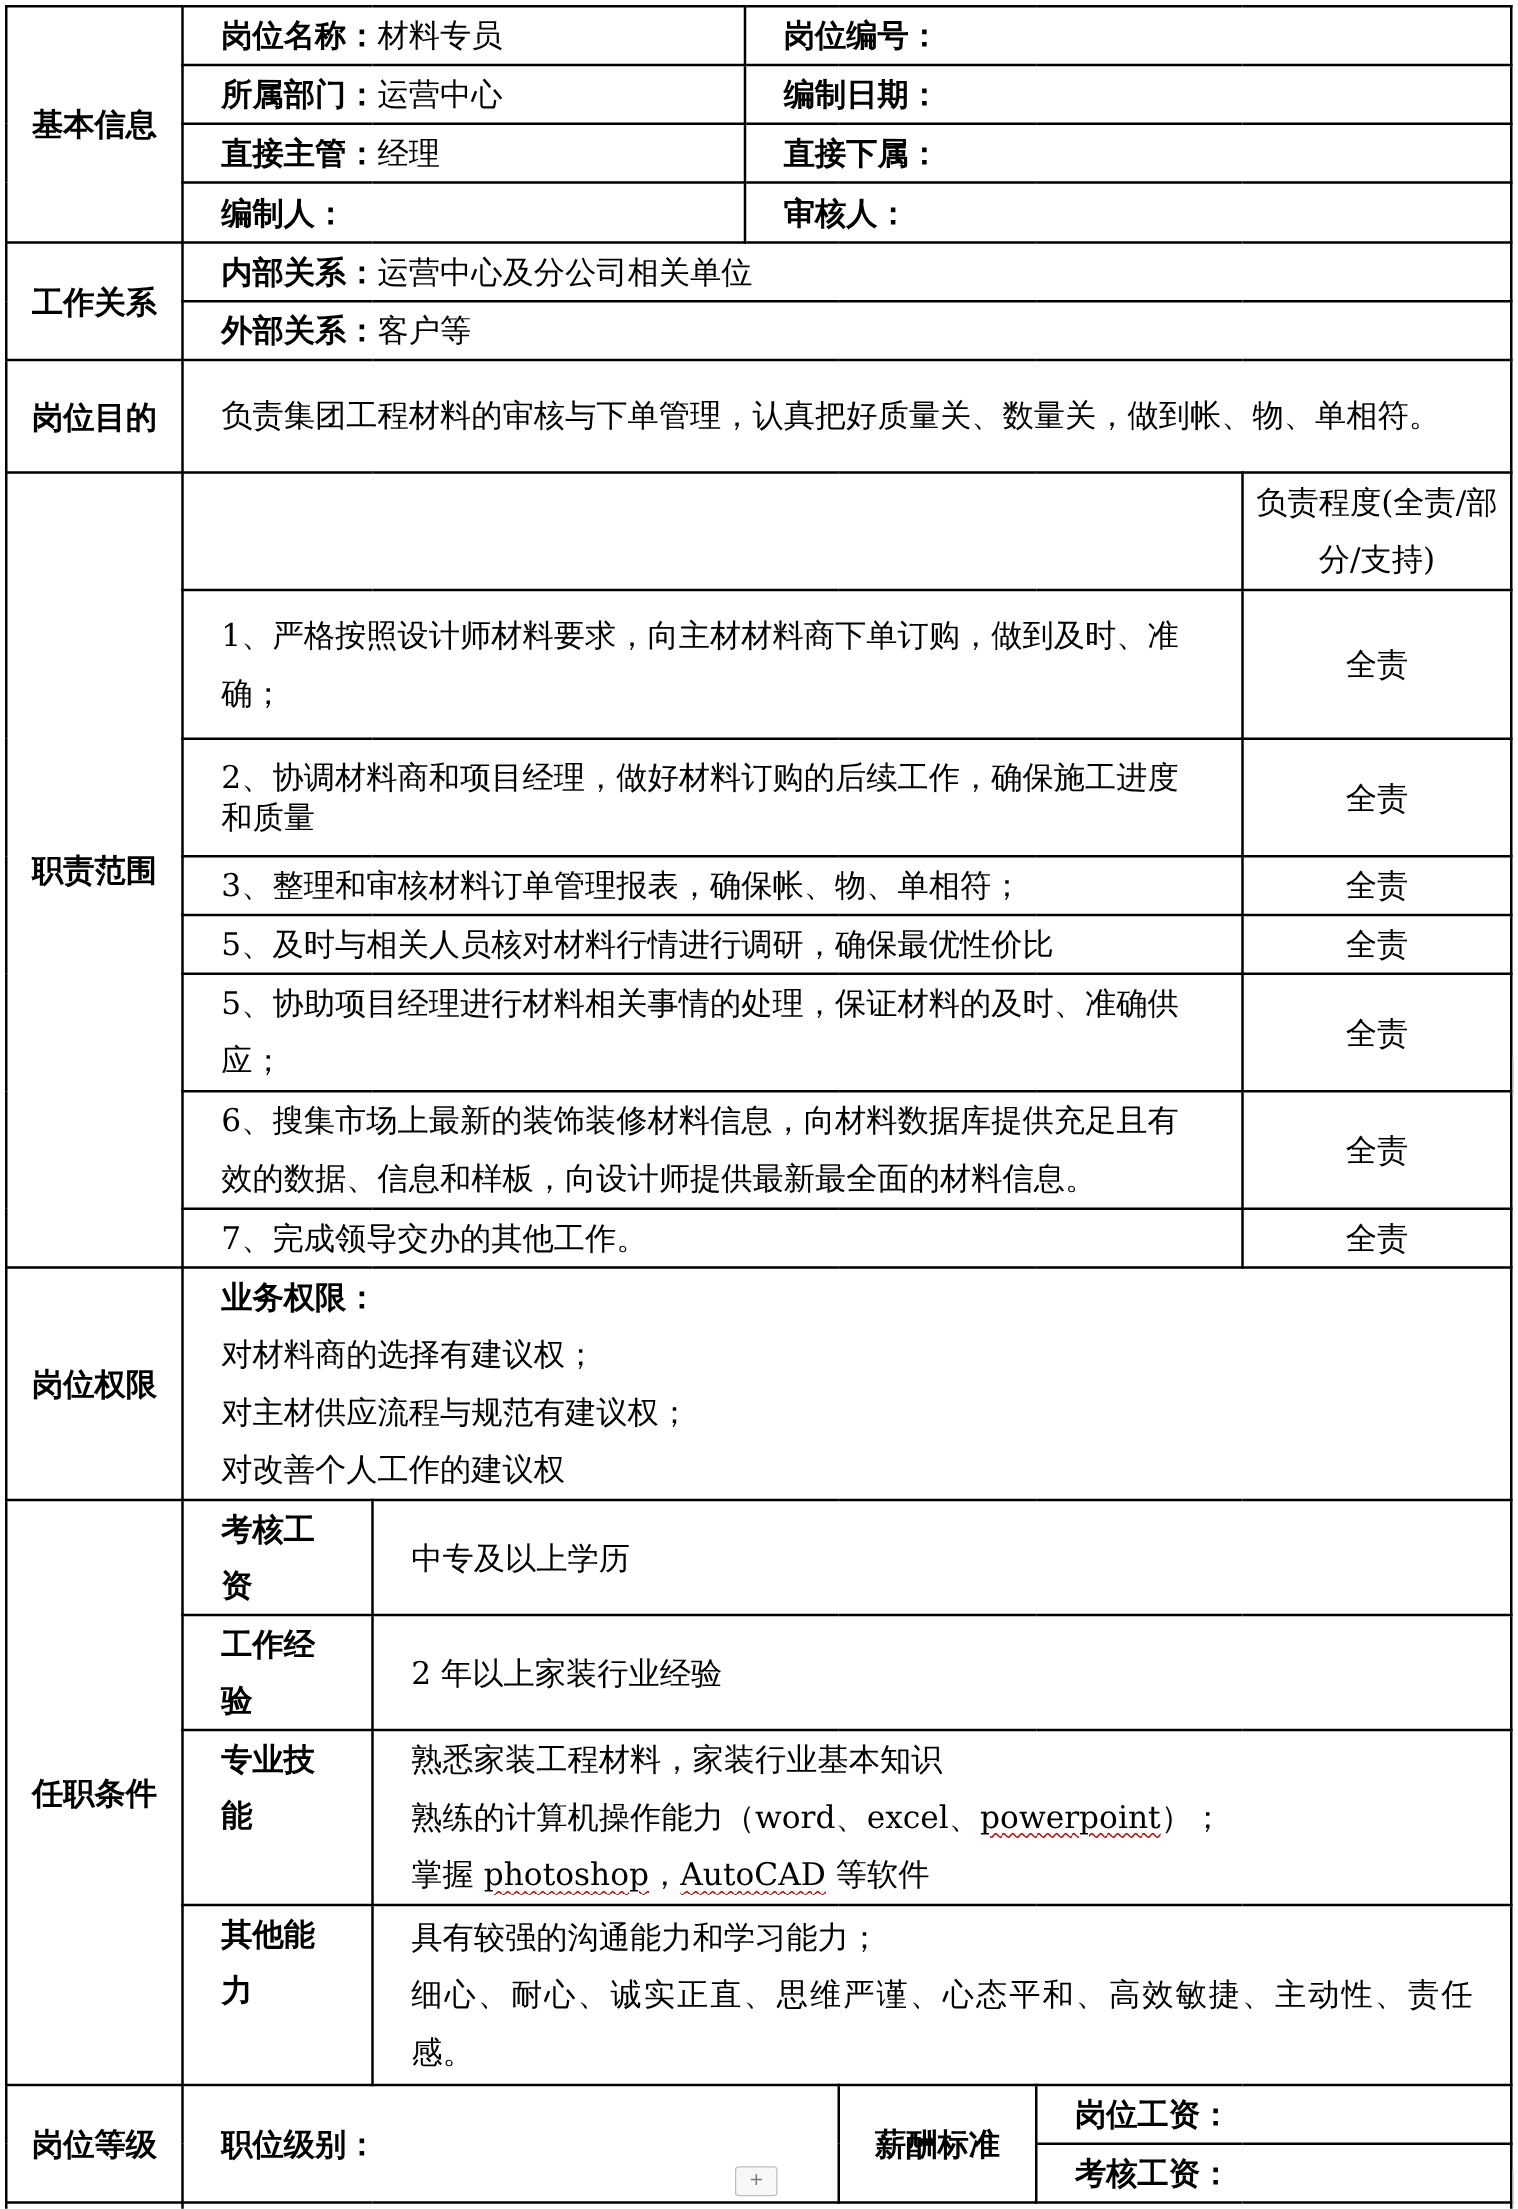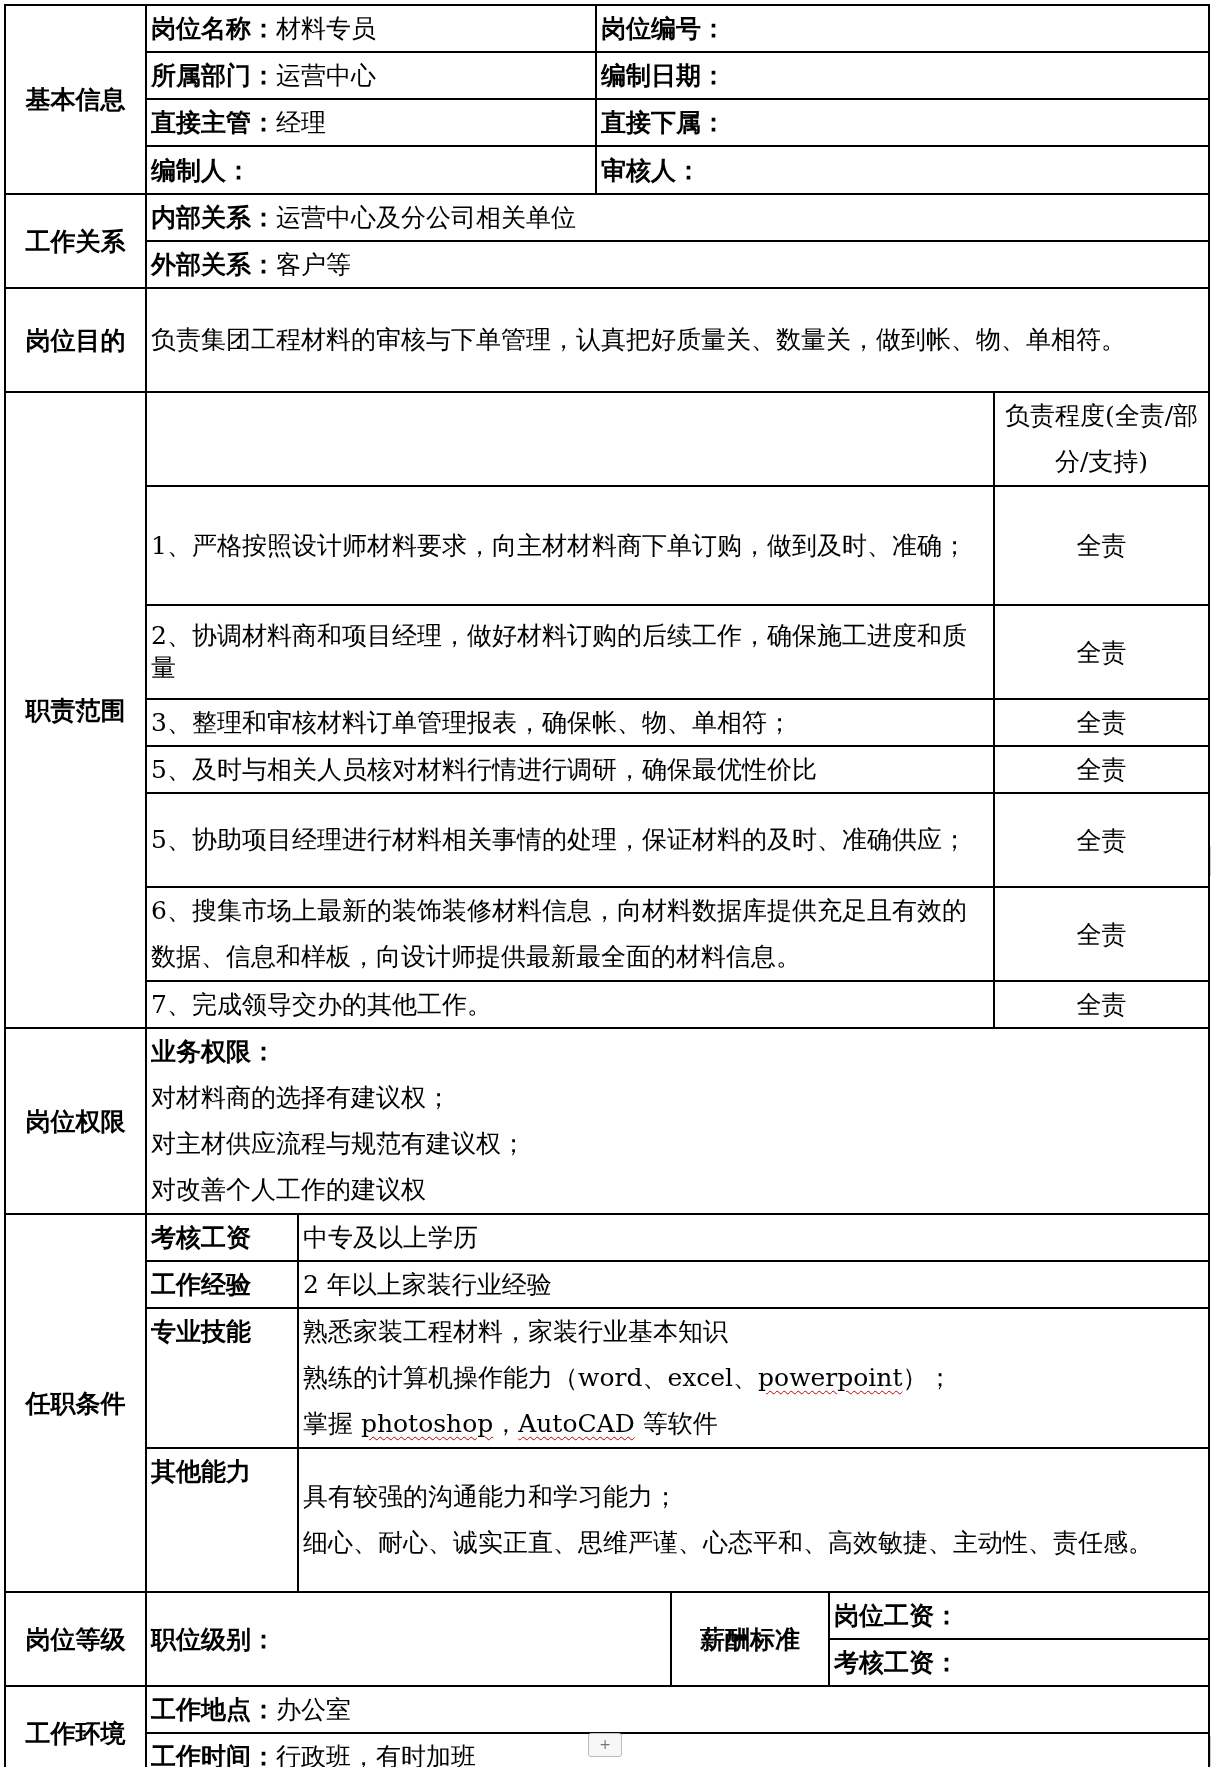--- a/index.html
+++ b/index.html
@@ -1,20 +1,20 @@
 <!DOCTYPE html>
 <html><head>
 <meta charset="utf-8">
 <style>
   html, body { margin:0; padding:0; background:#ffffff; }
   body { width:1214px; height:1767px; position:relative; overflow:hidden;
          font-family: "DejaVu Serif", "Liberation Serif", serif; color:#000; }
   .doc { position:absolute; left:4px; top:4px; width:1204px; height:1725px; }
   table.jd { border-collapse:collapse; width:1204px; table-layout:fixed; }
-  table.jd td { border:2px solid #000; padding:0 4px; font-size:25px; line-height:45px; vertical-align:middle; }
+  table.jd td { border:2px solid #000; padding:0 30px; font-size:25px; line-height:45px; vertical-align:middle; }
   .sec { text-align:center; font-weight:bold; padding:0 !important;margin-left:37px; }
   .b { font-weight:bold; }
   .center { text-align:center; }
   .wavy { text-decoration: underline wavy #c00000; text-decoration-thickness:1px; text-underline-offset:4px; }
   .multiline div { line-height:46px; }
   .sub { font-weight:bold; }
   .bottom-btn { position:absolute; left:588px; top:1733px; width:32px; height:22px; border:1px solid #bdbdbd;
                 border-radius:3px; background:#f7f7f7; color:#777; font-size:14px; line-height:20px; text-align:center;
                 font-family:"DejaVu Sans", sans-serif; }
   .edge-mark { position:absolute; right:0; width:3px; height:30px; border-left:1px solid #ccc; }
@@ -54,21 +54,21 @@
   </tr>
 
   <tr style="height:47px">
     <td class="sec" rowspan="2">工作关系</td>
     <td colspan="6"><span class="b">内部关系：</span><span>运营中心及分公司相关单位</span></td>
   </tr>
   <tr style="height:46px">
     <td colspan="6"><span class="b">外部关系：</span><span>客户等</span></td>
   </tr>
 
-  <tr style="height:104px">
+  <tr style="height:90px">
     <td class="sec">岗位目的</td>
     <td colspan="6" style="text-align:justify; line-height:46px;">负责集团工程材料的审核与下单管理，认真把好质量关、数量关，做到帐、物、单相符。</td>
   </tr>
 
   <tr style="height:92px">
     <td class="sec" rowspan="8">职责范围</td>
     <td colspan="5"></td>
     <td class="center" style="line-height:46px; padding:0 8px;">负责程度(全责/部分/支持)</td>
   </tr>
   <tr style="height:119px">

